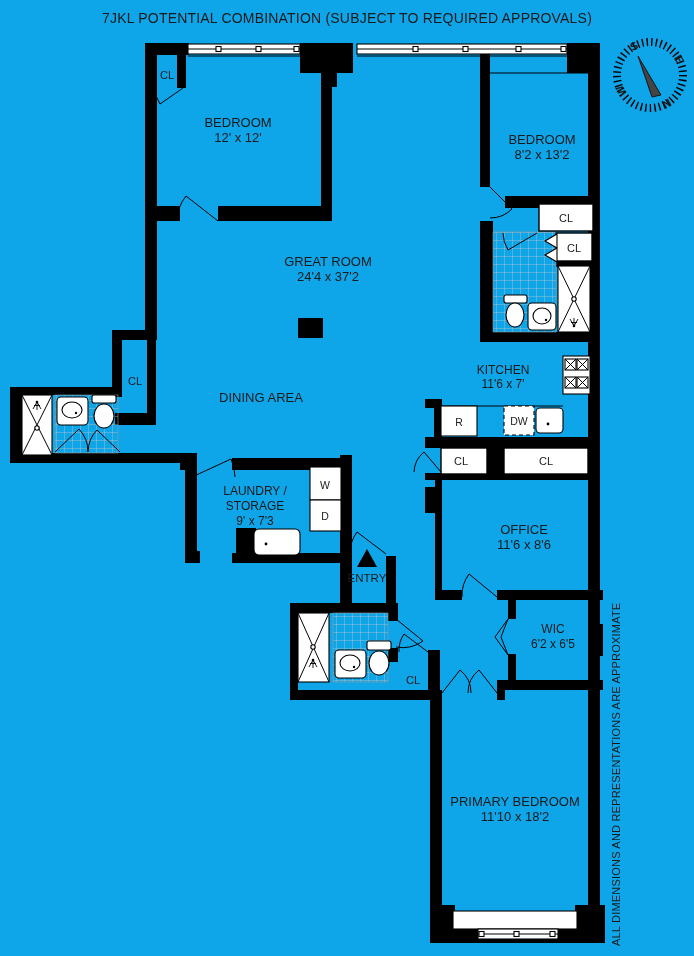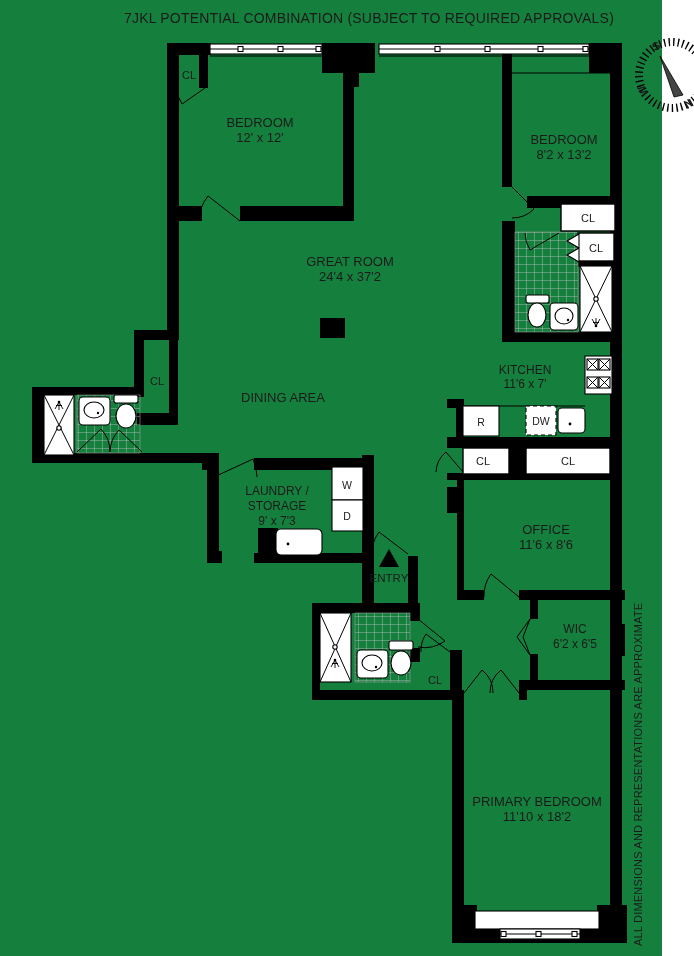--- a/index.html
+++ b/index.html
@@ -1,16 +1,16 @@
 <!DOCTYPE html>
 <html><head>
 <meta charset="utf-8">
 <style>
   html,body{margin:0;padding:0;background:#fff;}
-  .page{position:relative;width:640px;height:956px;background:#15803d;font-family:"Liberation Sans",sans-serif;padding-left:22px;}
+  .page{position:relative;width:694px;height:956px;background:#0ea5e9;font-family:"Liberation Sans",sans-serif;}
   svg{display:block;}
   svg text{fill:#1a1a1a;font-family:"Liberation Sans",sans-serif;}
   .t{font-size:14px;letter-spacing:.2px;}
   .r13{font-size:13px;}
   .r12{font-size:12px;}
   .cl{font-size:11px;}
   .ap{font-size:10.5px;}
   .en{font-size:11.5px;}
   .dis{font-size:11px;letter-spacing:.2px;}
   .cp{font-size:11px;font-weight:bold;}

